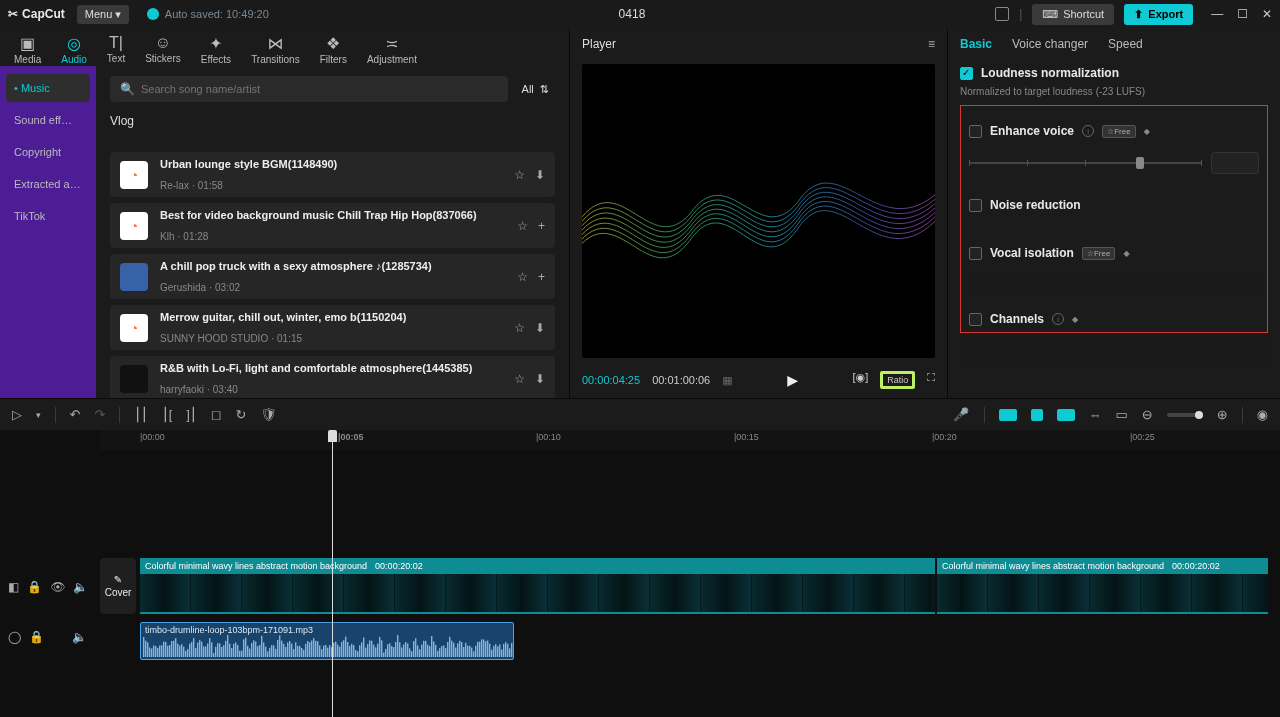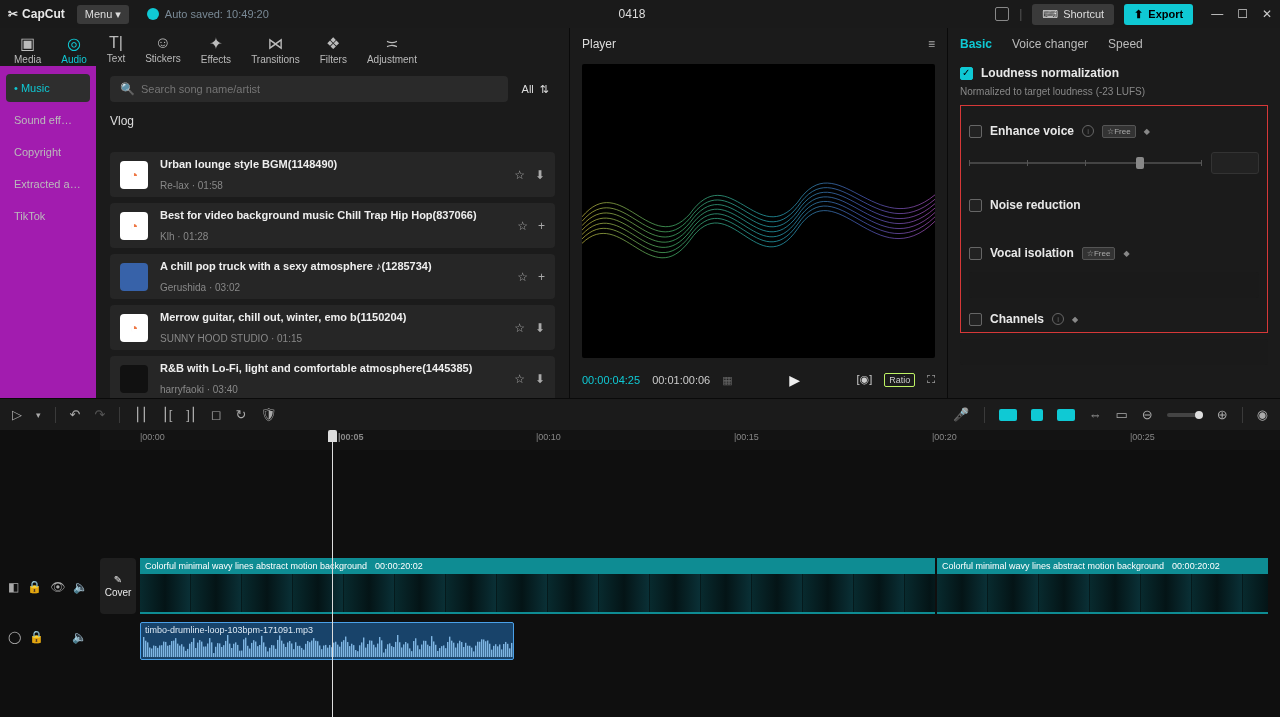--- a/index.html
+++ b/index.html
@@ -21,21 +21,21 @@
 
 .main { display: flex; height: 370px; }
 
 
 .left-panel { width: 570px; background: #1b1b1b; display: flex; flex-direction: column; border-right: 1px solid #0a0a0a; }
 .tool-tabs { display: flex; height: 38px; padding: 4px 6px 0; gap: 4px; }
 .tool-tab { display: flex; flex-direction: column; align-items: center; justify-content: center; padding: 0 8px; color: #bbb; font-size: 10px; cursor: pointer; border-radius: 4px; gap: 1px; }
 .tool-tab.active { color: #0fc9d4; }
 .tool-tab-icon { font-size: 16px; }
 .left-body { display: flex; flex: 1; overflow: hidden; }
-.category-sidebar { width: 96px; background: #a21caf; padding: 8px 6px; display: flex; flex-direction: column; gap: 4px; }
+.category-sidebar { width: 96px; background: #4c1d95; padding: 8px 6px; display: flex; flex-direction: column; gap: 4px; }
 .cat-item { padding: 8px 8px; color: #bbb; font-size: 11px; border-radius: 4px; cursor: pointer; white-space: nowrap; overflow: hidden; text-overflow: ellipsis; }
 .cat-item.active { background: #2e2e2e; color: #0fc9d4; }
 .music-list { flex: 1; padding: 10px 14px; overflow: hidden; }
 .search-row { display: flex; gap: 8px; margin-bottom: 12px; }
 .search-input-wrap { flex: 1; background: #2a2a2a; border-radius: 4px; display: flex; align-items: center; padding: 6px 10px; }
 .search-input { background: transparent; border: none; color: #888; flex: 1; font-size: 11px; outline: none; }
 .all-btn { display: flex; align-items: center; gap: 6px; color: #ddd; padding: 0 6px; font-size: 11px; cursor: pointer; }
 .vlog-title { font-size: 12px; color: #ddd; margin-bottom: 24px; }
 .song-list { display: flex; flex-direction: column; gap: 6px; }
 .song-item { display: flex; align-items: center; background: #262626; border-radius: 4px; padding: 6px 10px; gap: 12px; cursor: pointer; }
@@ -52,21 +52,21 @@
 .player-panel { flex: 1; background: #1b1b1b; display: flex; flex-direction: column; border-right: 1px solid #0a0a0a; }
 .player-header { height: 32px; display: flex; align-items: center; justify-content: space-between; padding: 0 12px; font-size: 12px; color: #ddd; }
 .player-video { flex: 1; margin: 4px 12px; background: #000; border-radius: 2px; position: relative; overflow: hidden; }
 .wave-viz { width: 100%; height: 100%; }
 .player-controls { height: 36px; display: flex; align-items: center; padding: 0 12px; gap: 12px; font-size: 11px; }
 .time-current { color: #0fc9d4; }
 .time-total { color: #ccc; }
 .player-controls-center { flex: 1; display: flex; justify-content: center; }
 .play-btn { color: #eee; font-size: 14px; cursor: pointer; }
 .player-right-controls { display: flex; gap: 12px; color: #ccc; }
-.ratio-box { border: 1px solid #bef264; padding: 1px 4px; font-size: 9px; border-radius: 2px; }
+.ratio-box { border: 3px solid #bef264; padding: 1px 4px; font-size: 9px; border-radius: 2px; }
 
 
 .right-panel { width: 332px; background: #1b1b1b; display: flex; flex-direction: column; }
 .right-tabs { display: flex; height: 32px; padding: 0 12px; gap: 20px; align-items: center; font-size: 12px; }
 .right-tab { color: #bbb; cursor: pointer; }
 .right-tab.active { color: #0fc9d4; font-weight: 600; }
 .right-content { flex: 1; padding: 0 0; overflow: hidden; }
 .loudness-row { display: flex; align-items: center; gap: 8px; padding: 6px 12px; }
 .loudness-sub { font-size: 10px; color: #888; padding: 0 12px 6px; }
 .checkbox { width: 13px; height: 13px; border: 1px solid #666; border-radius: 2px; background: #222; cursor: pointer; }

